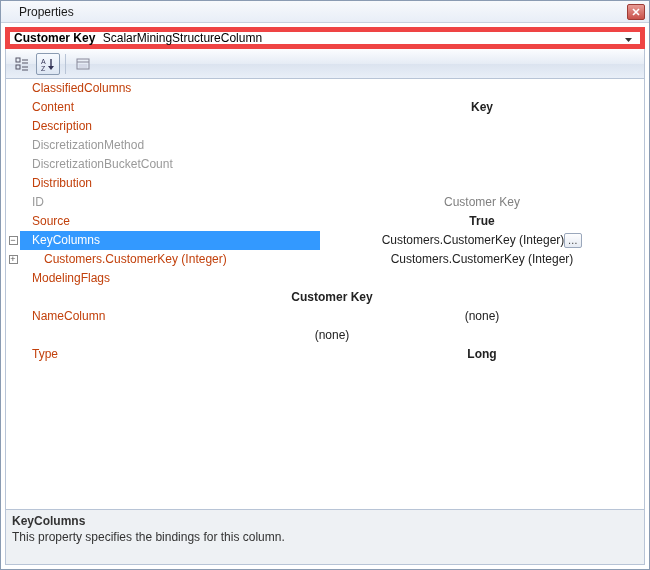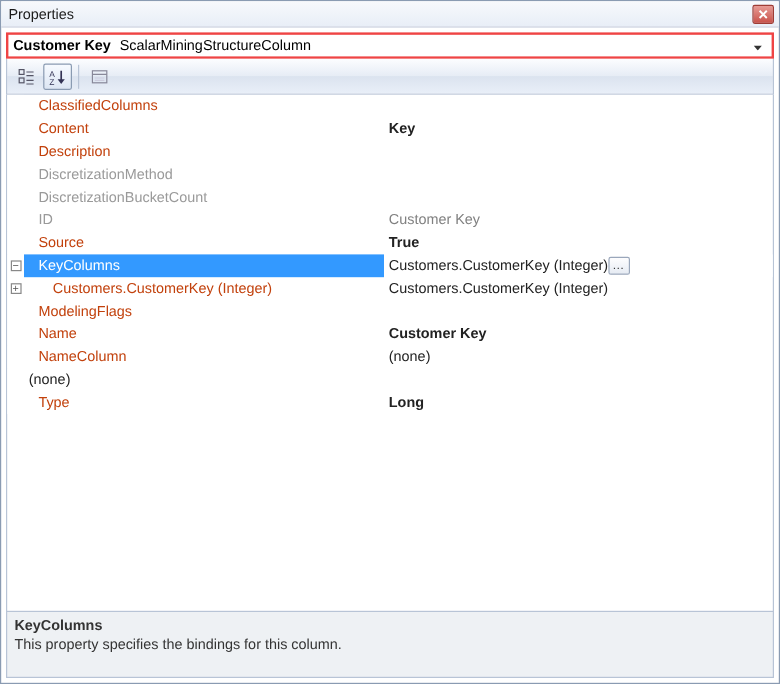--- a/index.html
+++ b/index.html
@@ -15,40 +15,40 @@
   }
   .titlebar {
     height: 22px;
     display: flex;
     align-items: center;
     justify-content: space-between;
     padding: 0 4px 0 6px;
     background: linear-gradient(#f7f9fc, #e8eef7);
     border-bottom: 1px solid #c8d0de;
   }
-  .titlebar .title { color: #1a1a1a; }
+  .titlebar .title { color: #1a1a1a; margin-left: 12px; }
   .close-btn {
     width: 18px; height: 16px;
     background: linear-gradient(#e79b95, #c9524a);
     border: 1px solid #9e3c35;
     border-radius: 2px;
     display: flex; align-items: center; justify-content: center;
     cursor: pointer;
   }
   .close-btn svg { width: 8px; height: 8px; }
   .content {
     position: absolute;
     top: 22px; bottom: 0; left: 0; right: 0;
     padding: 5px;
     display: flex;
     flex-direction: column;
   }
   .object-bar {
     height: 22px;
-    border: 2px solid #ef4444;
+    border: 5px solid #ef4444;
     background: #fff;
     display: flex;
     align-items: center;
     padding: 0 4px;
     justify-content: space-between;
   }
   .object-bar .name-part { font-weight: bold; margin-right: 4px; }
   .object-bar .dropdown-arrow {
     width: 16px; text-align: center; cursor: pointer; color: #333;
   }
@@ -118,21 +118,21 @@
   .prop-row.child .label { padding-left: 24px; }
   .prop-row .label.disabled { color: #9a9a9a; }
   .prop-row .value {
     flex: 1;
     padding-left: 4px;
     padding-right: 4px;
     color: #222;
     white-space: nowrap;
     display: flex;
     align-items: center;
-    justify-content: flex-start;
+    justify-content: center;
   }
   .prop-row .value.bold { font-weight: bold; }
   .prop-row .value.disabled { color: #808080; }
   .prop-row.selected .gutter { background: #fff; }
   .prop-row.selected .label {
     background: #3399ff;
     color: #fff;
   }
   .prop-row.selected .value {
     background: #fff;
@@ -244,20 +244,27 @@
       </div>
       <div class="prop-row">
         <div class="gutter"></div>
         <div class="label disabled">DiscretizationBucketCount</div>
         <div class="value">
           <span></span>
         </div>
       </div>
       <div class="prop-row">
         <div class="gutter"></div>
+        <div class="label">Distribution</div>
+        <div class="value">
+          <span></span>
+        </div>
+      </div>
+      <div class="prop-row">
+        <div class="gutter"></div>
         <div class="label disabled">ID</div>
         <div class="value disabled">
           <span>Customer Key</span>
         </div>
       </div>
       <div class="prop-row">
         <div class="gutter"></div>
         <div class="label">Source</div>
         <div class="value bold">
           <span>True</span>
@@ -284,21 +291,20 @@
       </div>
       <div class="prop-row">
         <div class="gutter"></div>
         <div class="label">ModelingFlags</div>
         <div class="value">
           <span></span>
         </div>
       </div>
       <div class="prop-row">
         <div class="gutter"></div>
-        <div class="label">Name</div>
         <div class="value bold">
           <span>Customer Key</span>
         </div>
       </div>
       <div class="prop-row">
         <div class="gutter"></div>
         <div class="label">NameColumn</div>
         <div class="value">
           <span>(none)</span>
         </div>

